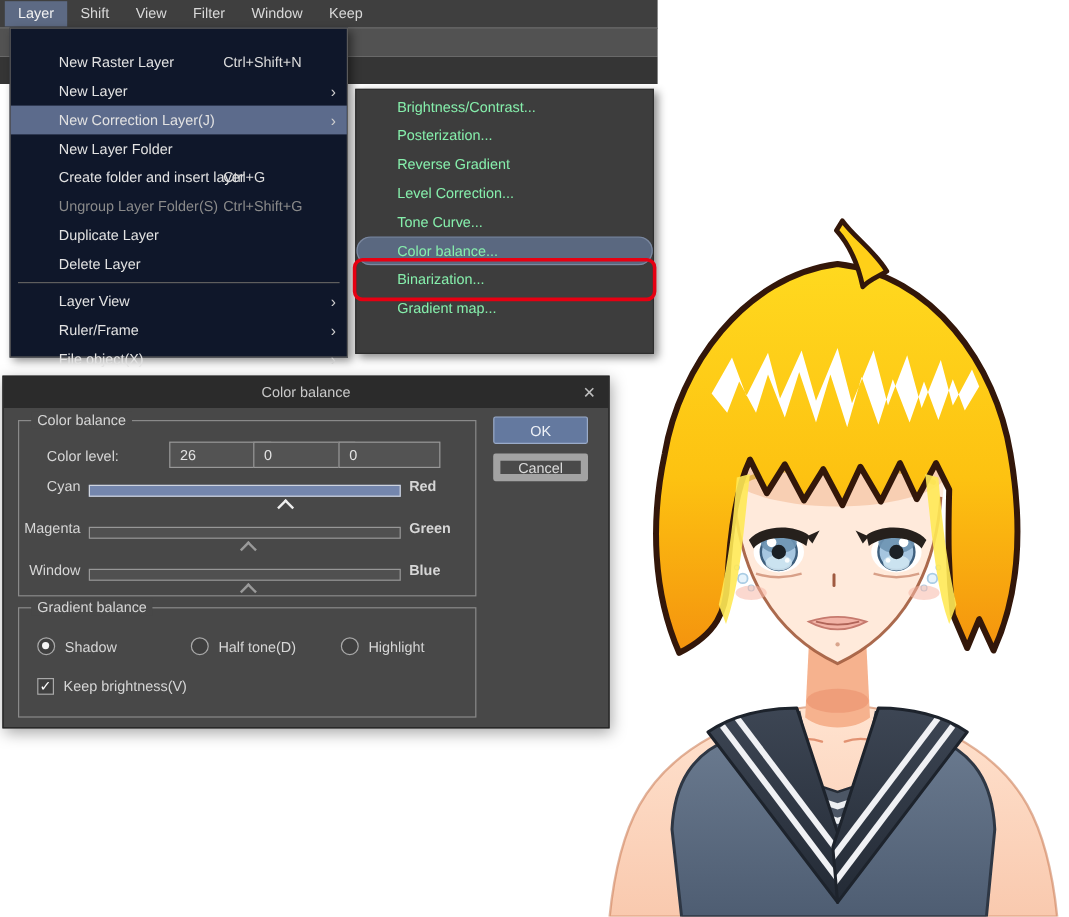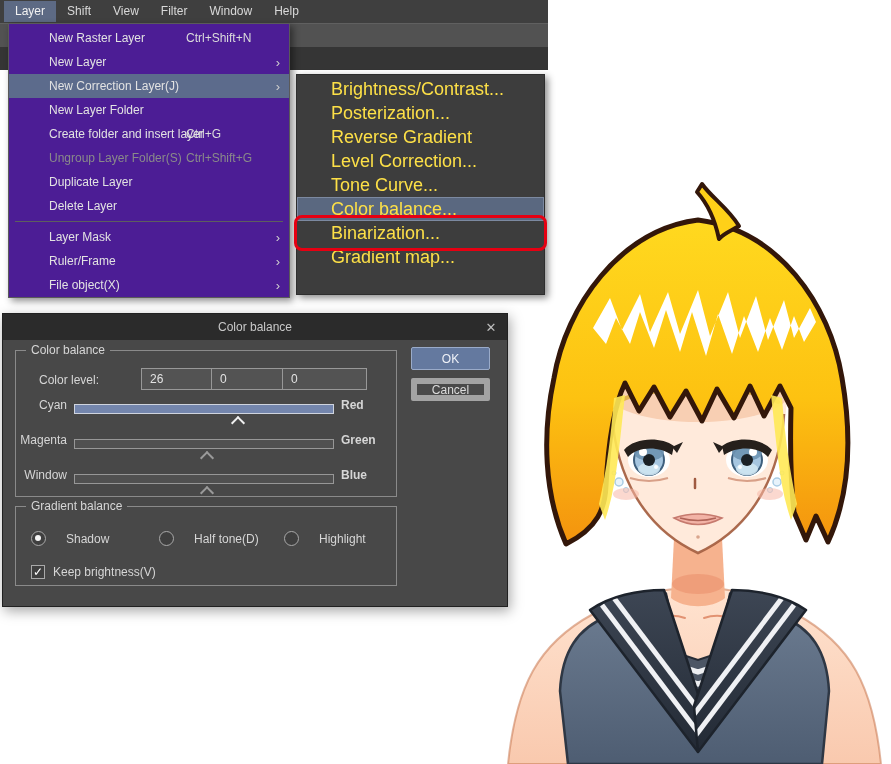--- a/index.html
+++ b/index.html
@@ -10,67 +10,67 @@
   
   .menubar{position:absolute;left:0;top:0;width:548px;height:23px;background:#3f3f3f;
     display:flex;align-items:center;font-size:12px;color:#d9d9d9;z-index:3;}
   .mitem{padding:3px 11px;margin-top:0;line-height:15px;cursor:default;}
   .mitem.active{background:#5d6a84;color:#f2f2f2;}
   .mitem:first-child{margin-left:4px;}
   .toolbar-row1{position:absolute;left:0;top:23px;width:548px;height:24px;background:#525252;border-top:1px solid #606060;box-sizing:border-box;z-index:1;}
   .toolbar-row2{position:absolute;left:0;top:47px;width:548px;height:23px;background:#353535;z-index:1;}
 
   
-  .menu-panel{position:absolute;left:8px;top:23px;width:282px;height:275px;background:#4c1d95;
+  .menu-panel{position:absolute;left:8px;top:23px;width:282px;height:275px;background:#0f172a;
     border:1px solid #5a5a5a;box-shadow:3px 3px 7px rgba(0,0,0,.45);box-sizing:border-box;
-    padding-top:2px;font-size:12px;color:#e2e2e2;z-index:5;}
+    padding-top:16px;font-size:12px;color:#e2e2e2;z-index:5;}
   .menu-item{position:relative;height:24px;display:flex;align-items:center;padding:0 10px 0 40px;cursor:default;}
   .menu-item .shortcut{position:absolute;left:177px;color:#dcdcdc;}
   .menu-item .arrow{position:absolute;right:9px;font-size:13px;color:#cfcfcf;}
   .menu-item.highlighted{background:#5c6b8c;}
   .menu-item.disabled,.menu-item.disabled .shortcut{color:#8a8a8a;}
   .menu-sep{height:1px;background:#5e5e5e;margin:3px 6px 3px 6px;}
 
   
   .submenu-panel{position:absolute;left:296px;top:74px;width:249px;height:221px;background:#3d3d3d;
     border:1px solid #2e2e2e;box-shadow:3px 3px 7px rgba(0,0,0,.45);box-sizing:border-box;
-    padding-top:2px;font-size:18px;color:#fde047;z-index:6;}
+    padding-top:2px;font-size:12px;color:#86efac;z-index:6;}
   .submenu-item{height:24px;display:flex;align-items:center;padding-left:34px;cursor:default;}
-  .submenu-item.highlighted{background:#5a6880;box-shadow:inset 0 0 0 1px #7c89a0;}
+  .submenu-item.highlighted{background:#5a6880;box-shadow:inset 0 0 0 1px #7c89a0;border-radius:12px;}
   .red-ring{position:absolute;left:294px;top:215px;width:253px;height:36px;border:3px solid #e60012;
     border-radius:8px;box-sizing:border-box;z-index:8;pointer-events:none;}
 
   
   .dialog{position:absolute;left:2px;top:313px;width:506px;height:294px;background:#484848;
     border:1px solid #212121;box-shadow:2px 4px 12px rgba(0,0,0,.35);box-sizing:border-box;
     font-size:12px;color:#d6d6d6;z-index:4;}
   .dialog-title{position:absolute;left:0;top:0;width:100%;height:26px;background:#2b2b2b;
     display:flex;align-items:center;justify-content:center;color:#c9c9c9;}
   .dialog-close{position:absolute;right:7px;top:4px;width:18px;height:18px;display:flex;
     align-items:center;justify-content:center;font-size:13px;color:#bdbdbd;cursor:default;}
   .groupbox{position:absolute;border:1px solid #8a8a8a;box-sizing:border-box;}
   .group1{left:12px;top:36px;width:382px;height:147px;}
-  .group2{left:12px;top:192px;width:382px;height:80px;}
+  .group2{left:12px;top:192px;width:382px;height:92px;}
   .group-label{position:absolute;top:-8px;left:10px;background:#484848;padding:0 5px;color:#d6d6d6;}
   .lbl-color-level{position:absolute;left:36px;top:59px;}
   .lvl-input{position:absolute;top:54px;width:85px;height:22px;background:#535353;border:1px solid #989898;
     color:#e3e3e3;font-size:12px;font-family:"Liberation Sans",sans-serif;padding:0 8px;box-sizing:border-box;outline:none;}
   .sl-left{position:absolute;left:0;width:64px;text-align:right;}
   .sl-right{position:absolute;left:338px;font-weight:bold;}
   .sl-track{position:absolute;left:71px;width:260px;height:10px;box-sizing:border-box;}
   .sl-track.filled{background:#7486ad;border:1px solid #cfd4de;}
   .sl-track.empty{background:#505050;border:1px solid #979797;}
   .sl-caret{position:absolute;top:13px;width:8px;height:8px;border-left:2px solid #f0f0f0;border-top:2px solid #f0f0f0;
     transform:translateX(-50%) rotate(45deg);}
   .sl-caret.dim{border-color:#9a9a9a;}
   .btn{position:absolute;left:408px;width:79px;height:23px;display:flex;align-items:center;justify-content:center;
     border-radius:2px;box-sizing:border-box;cursor:default;}
   .btn-ok{top:33px;background:#64799f;border:1px solid #9aabc9;color:#eef1f7;}
   .btn-cancel{top:64px;background:#4a4a4a;border:6px solid #a3a3a3;color:#dcdcdc;}
-  .radio{position:absolute;display:flex;align-items:center;gap:20px;}
+  .radio{position:absolute;display:flex;align-items:center;gap:8px;}
   .radio-circle{width:15px;height:15px;border-radius:50%;border:1.5px solid #a9a9a9;background:#3f3f3f;
     box-sizing:border-box;position:relative;flex:0 0 auto;}
   .radio.selected .radio-circle::after{content:"";position:absolute;left:3px;top:3px;width:6px;height:6px;
     border-radius:50%;background:#f5f5f5;}
   .checkbox{position:absolute;display:flex;align-items:center;gap:8px;}
   .checkbox-box{width:14px;height:14px;border:1.5px solid #a9a9a9;background:#3f3f3f;box-sizing:border-box;
     display:flex;align-items:center;justify-content:center;color:#ffffff;font-size:12px;line-height:12px;flex:0 0 auto;}
 
   
   .illus{position:absolute;left:498px;top:146px;width:393px;height:618px;z-index:2;}
@@ -79,21 +79,21 @@
 <body>
 
 <div class="toolbar-row1"></div>
 <div class="toolbar-row2"></div>
 <div class="menubar">
   <span class="mitem active">Layer</span>
   <span class="mitem">Shift</span>
   <span class="mitem">View</span>
   <span class="mitem">Filter</span>
   <span class="mitem">Window</span>
-  <span class="mitem">Help</span>
+  <span class="mitem">Keep</span>
 </div>
 
 <div class="menu-panel">
   <div class="menu-item">
     <span>New Raster Layer</span>
     <span class="shortcut">Ctrl+Shift+N</span>
   </div>
   <div class="menu-item">
     <span>New Layer</span>
     <span class="arrow">›</span>
@@ -114,21 +114,21 @@
     <span class="shortcut">Ctrl+Shift+G</span>
   </div>
   <div class="menu-item">
     <span>Duplicate Layer</span>
   </div>
   <div class="menu-item">
     <span>Delete Layer</span>
   </div>
   <div class="menu-sep"></div>
   <div class="menu-item">
-    <span>Layer Mask</span>
+    <span>Layer View</span>
     <span class="arrow">›</span>
   </div>
   <div class="menu-item">
     <span>Ruler/Frame</span>
     <span class="arrow">›</span>
   </div>
   <div class="menu-item">
     <span>File object(X)</span>
     <span class="arrow">›</span>
   </div>

